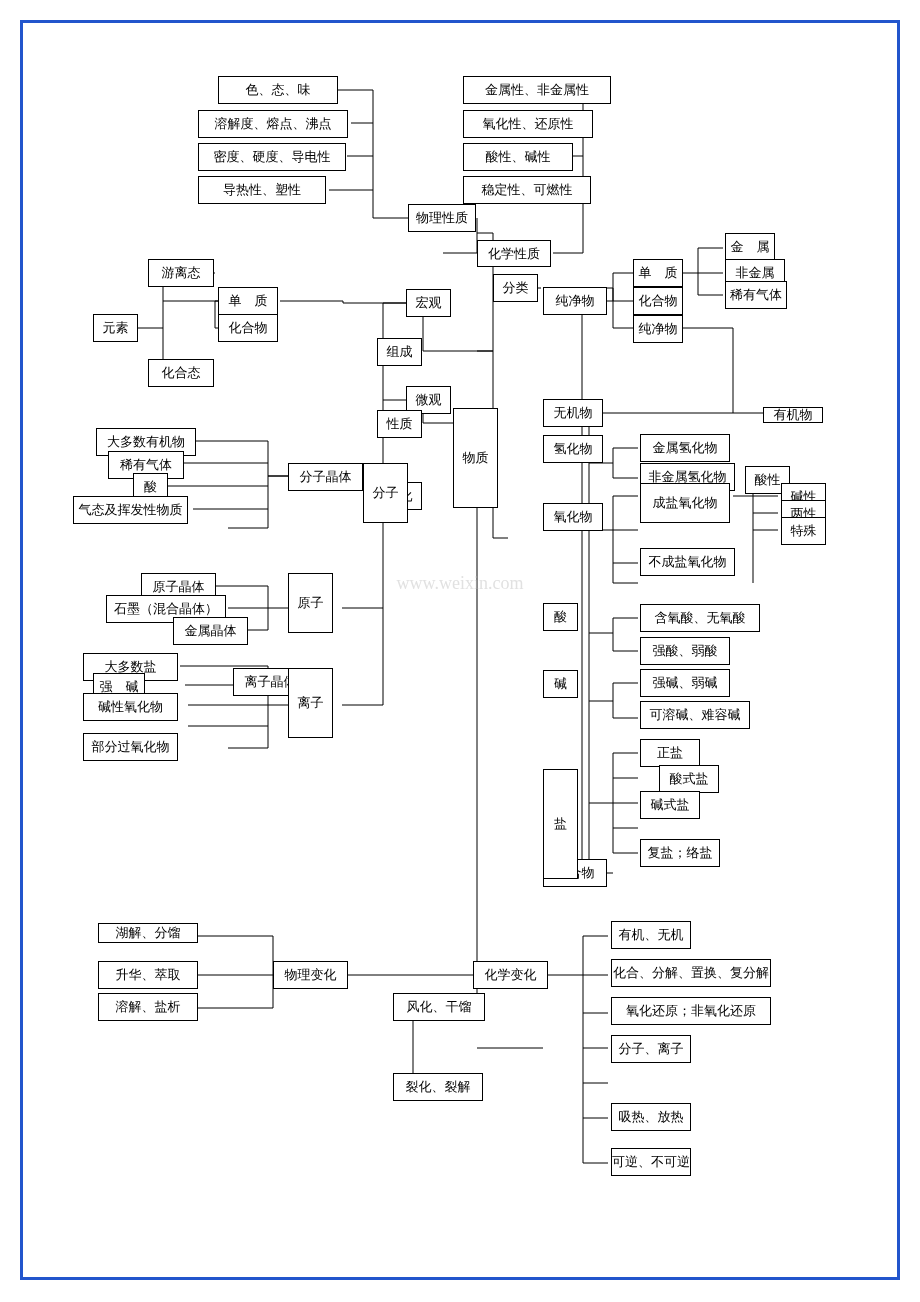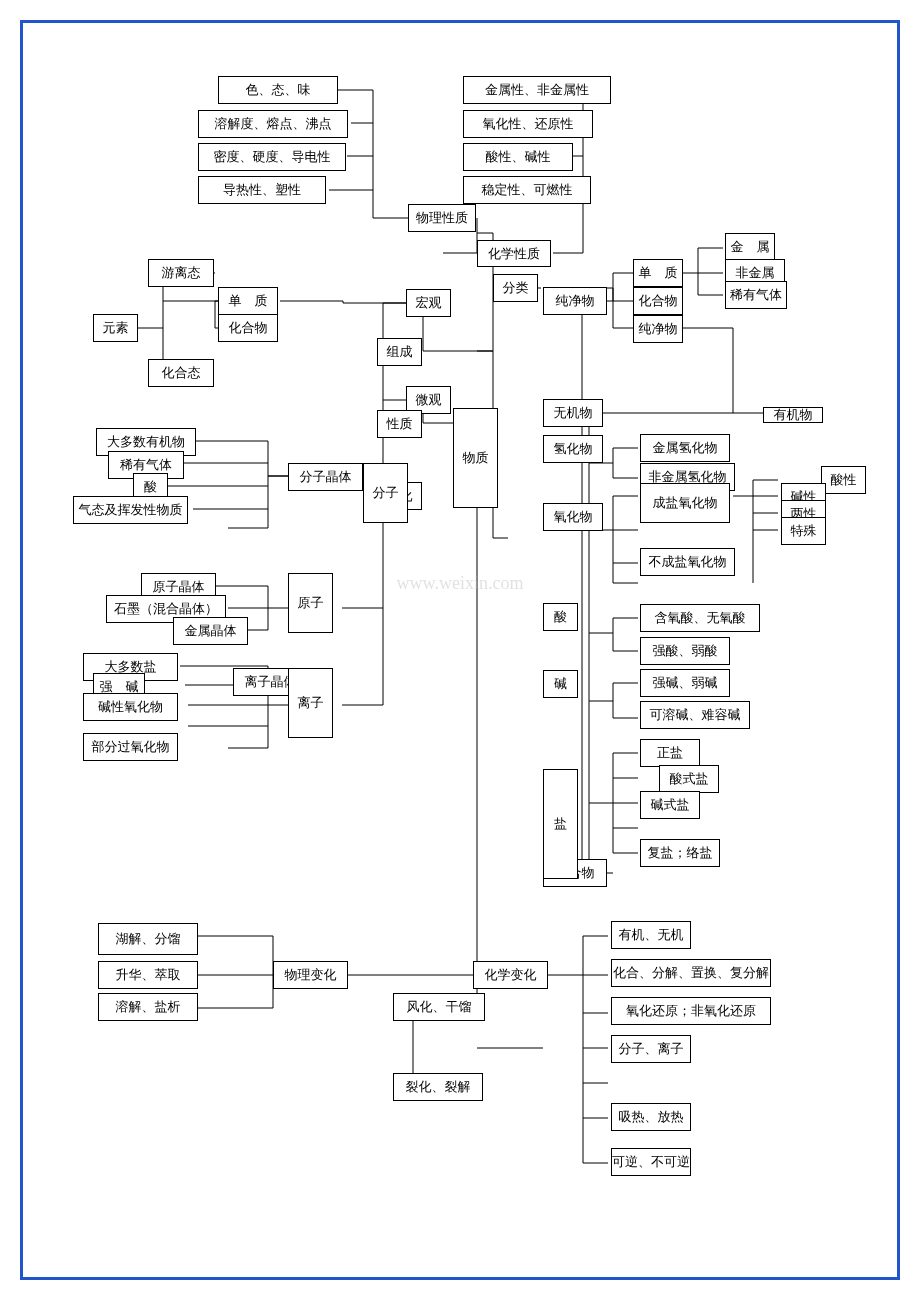--- a/index.html
+++ b/index.html
@@ -334,21 +334,21 @@
     <div class="box" style="left:607px;top:401px;width:90px;height:28px;">金属氢化物</div>
 
     <div class="box" style="left:607px;top:430px;width:95px;height:28px;">非金属氢化物</div>
 
     <div class="box" style="left:510px;top:470px;width:60px;height:28px;">氧化物</div>
 
     <div class="box" style="left:607px;top:450px;width:90px;height:40px;">成盐氧化物</div>
 
     <div class="box" style="left:607px;top:515px;width:95px;height:28px;">不成盐氧化物</div>
 
-    <div class="box" style="left:788px;top:433px;width:45px;height:28px;text-align:center;">酸性</div>
+    <div class="box" style="left:712px;top:433px;width:45px;height:28px;text-align:center;">酸性</div>
 
     <div class="box" style="left:748px;top:450px;width:45px;height:28px;">碱性</div>
 
     <div class="box" style="left:748px;top:467px;width:45px;height:28px;">两性</div>
 
     <div class="box" style="left:748px;top:484px;width:45px;height:28px;">特殊</div>
 
     <div class="box" style="left:510px;top:570px;width:35px;height:28px;">酸</div>
 
     <div class="box" style="left:607px;top:571px;width:120px;height:28px;">含氧酸、无氧酸</div>
@@ -400,21 +400,21 @@
     <div class="box" style="left:50px;top:700px;width:95px;height:28px;">部分过氧化物</div>
 
     <div class="box" style="left:200px;top:635px;width:75px;height:28px;">离子晶体</div>
 
     <div class="box" style="left:255px;top:635px;width:45px;height:70px;">离子</div>
 
     <div class="box" style="left:240px;top:928px;width:75px;height:28px;">物理变化</div>
 
     <div class="box" style="left:440px;top:928px;width:75px;height:28px;">化学变化</div>
 
-    <div class="box" style="left:65px;top:890px;width:100px;height:32px;">湖解、分馏</div>
+    <div class="box" style="left:65px;top:890px;width:100px;height:20px;">湖解、分馏</div>
 
     <div class="box" style="left:65px;top:928px;width:100px;height:28px;">升华、萃取</div>
 
     <div class="box" style="left:65px;top:960px;width:100px;height:28px;">溶解、盐析</div>
 
     <div class="box" style="left:360px;top:960px;width:92px;height:28px;">风化、干馏</div>
 
     <div class="box" style="left:360px;top:1040px;width:90px;height:28px;">裂化、裂解</div>
 
     <div class="box" style="left:578px;top:888px;width:80px;height:28px;">有机、无机</div>

